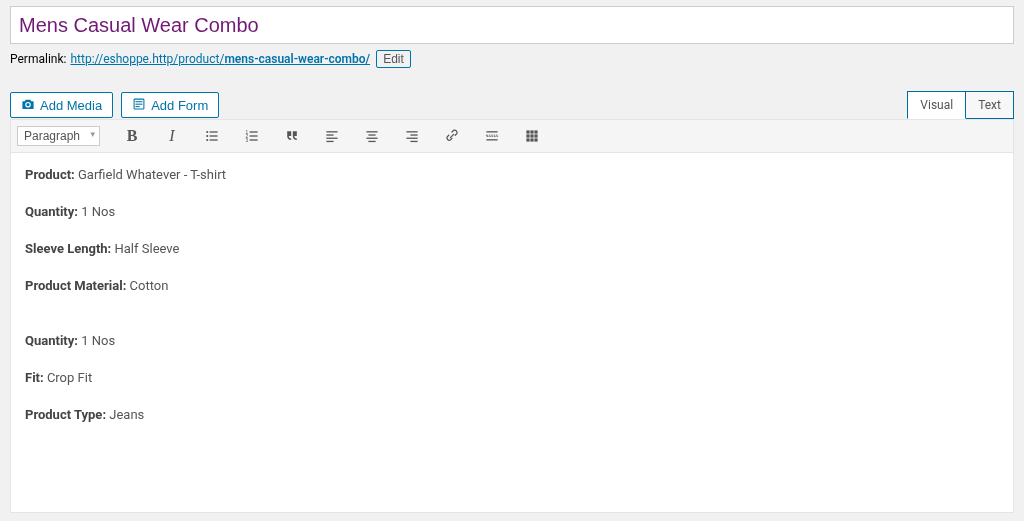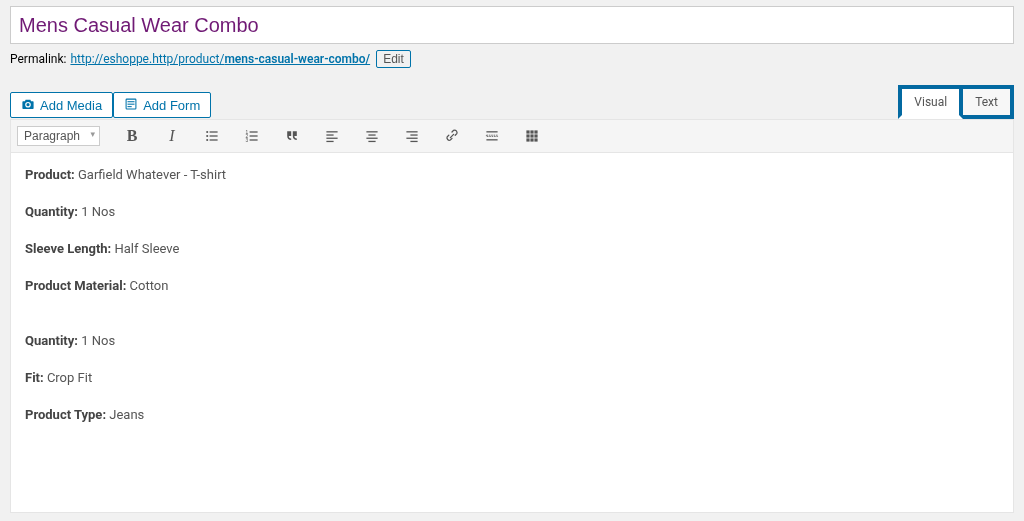--- a/index.html
+++ b/index.html
@@ -41,20 +41,21 @@
       color: #555;
       font-size: 12px;
       padding: 1px 6px;
       border-radius: 2px;
       cursor: pointer;
       margin-left: 2px;
     }
     .button-row {
       display: flex;
       align-items: center;
+      gap: 8px;
       margin-top: 24px;
       position: relative;
     }
     .media-btn {
       display: inline-flex;
       align-items: center;
       gap: 5px;
       border: 1px solid #0073aa;
       background: #fff;
       color: #0073aa;
@@ -64,21 +65,21 @@
       cursor: pointer;
     }
     .media-btn .icon { font-size: 14px; line-height: 1; }
     .tabs {
       position: absolute;
       right: 0;
       bottom: -1px;
       display: flex;
     }
     .tab {
-      border: 4px solid #0369a1;
+      border: 1px solid #0369a1;
       background: #f7f7f7;
       color: #555;
       padding: 6px 12px;
       font-size: 12px;
       cursor: pointer;
     }
     .tab.active {
       background: #fff;
       border-bottom-color: #fff;
       color: #555;

